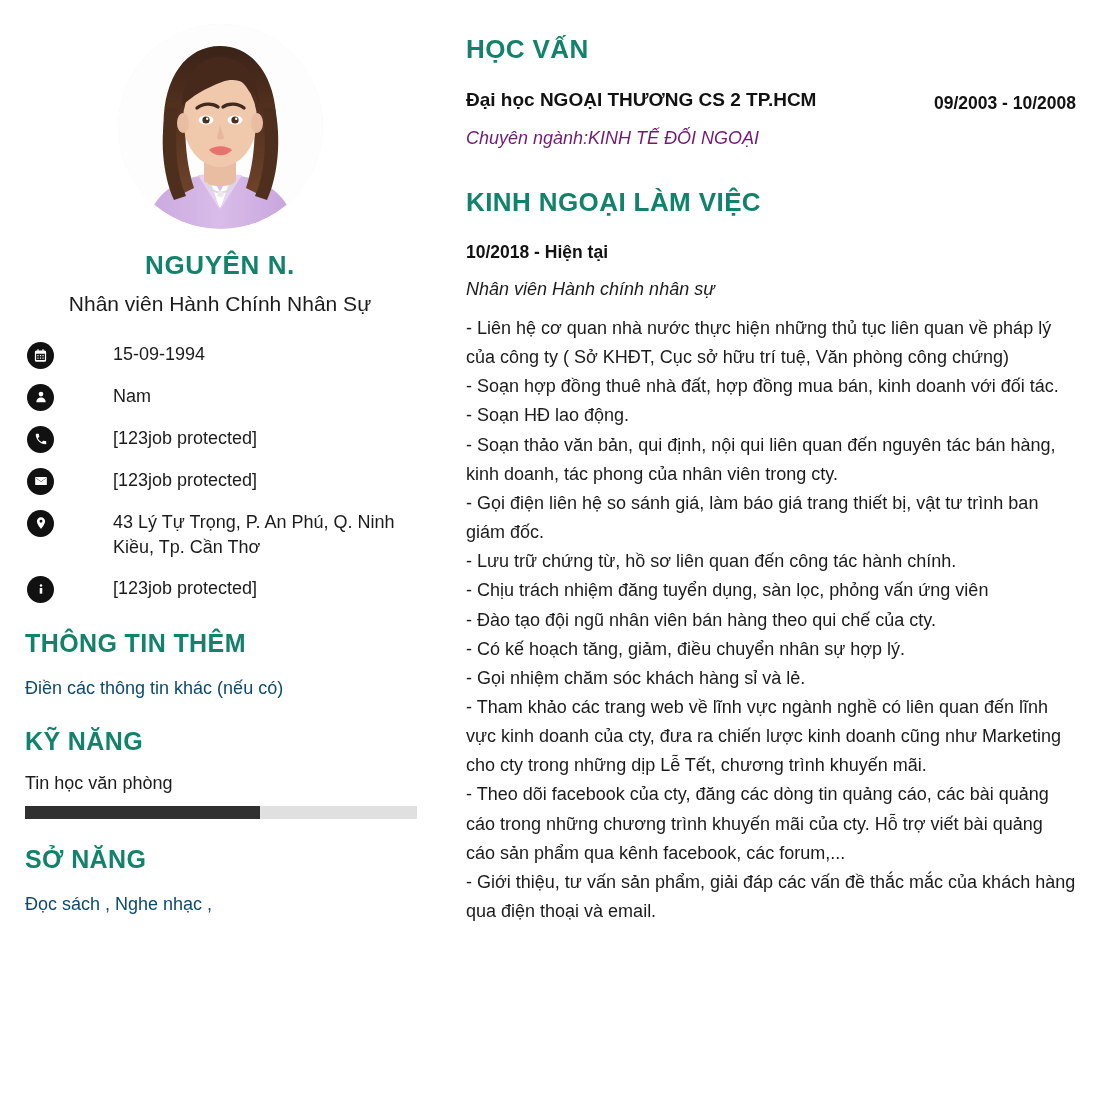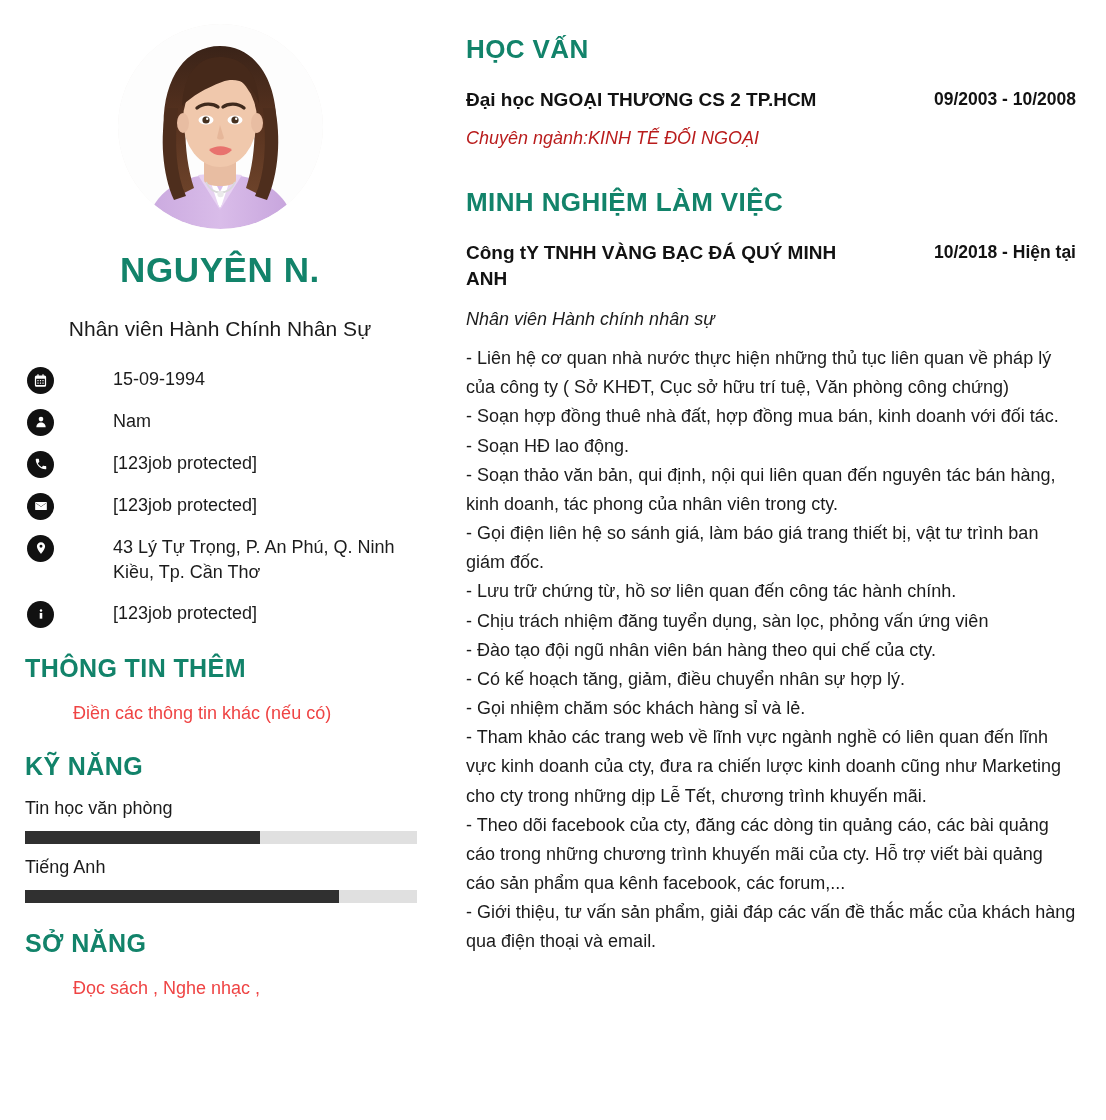--- a/index.html
+++ b/index.html
@@ -39,25 +39,25 @@
     border-radius: 50%;
     overflow: hidden;
     position: relative;
     background: #f7f5f4;
   }
   .photo svg { display: block; width: 100%; height: 100%; }
 
   .full-name {
     text-align: center;
     color: #12836a;
-    font-size: 35px;
+    font-size: 26px;
     font-weight: bold;
     letter-spacing: 0.6px;
     line-height: 1.1;
-    margin-bottom: 26px;
+    margin-bottom: 11px;
   }
   .job-title {
     text-align: center;
     color: #1b1b1b;
     font-size: 21px;
     font-weight: normal;
     line-height: 1.25;
     margin-bottom: 24px;
   }
 
@@ -91,23 +91,22 @@
   .side-section { margin-top: 26px; }
   .side-heading {
     color: #12836a;
     font-size: 25px;
     font-weight: bold;
     letter-spacing: 0.4px;
     margin-bottom: 17px;
   }
   .side-body {
     font-size: 18px;
-    color: #ef4444;
+    color: #0c4a6e;
     line-height: 1.45;
-    margin-left: 48px;
   }
 
   .skill-row { margin-bottom: 13px; }
   .skill-name {
     font-size: 18px;
     color: #1b1b1b;
     margin-bottom: 12px;
   }
   .skill-track {
     width: 392px;
@@ -128,42 +127,42 @@
   .main-heading {
     color: #12836a;
     font-size: 26px;
     font-weight: bold;
     letter-spacing: 0.4px;
     margin-bottom: 22px;
   }
   .entry { margin-bottom: 4px; }
   .entry-top {
     display: flex;
-    align-items: flex-start;
+    align-items: flex-end;
     justify-content: space-between;
     gap: 18px;
   }
   .entry-org {
     font-size: 19px;
     font-weight: bold;
     color: #121212;
     line-height: 1.4;
     max-width: 400px;
   }
   .entry-date {
     font-size: 17.5px;
     font-weight: bold;
     color: #121212;
     white-space: nowrap;
     padding-top: 2px;
   }
   .entry-major {
     font-size: 18px;
     font-style: italic;
-    color: #b91c1c;
+    color: #701a75;
     margin-top: 12px;
     line-height: 1.4;
   }
   .entry-role {
     font-size: 18px;
     font-style: italic;
     color: #1b1b1b;
     margin-top: 14px;
     margin-bottom: 8px;
     line-height: 1.4;
@@ -318,26 +317,20 @@
     <section class="side-section">
       <h2 class="side-heading">KỸ NĂNG</h2>
 
       <div class="skill-row">
         <div class="skill-name">Tin học văn phòng</div>
         <div class="skill-track">
           <div class="skill-fill" id="skill-fill-0" style="width: 60%;"></div>
         </div>
       </div>
 
-      <div class="skill-row">
-        <div class="skill-name">Tiếng Anh</div>
-        <div class="skill-track">
-          <div class="skill-fill" id="skill-fill-1" style="width: 80%;"></div>
-        </div>
-      </div>
     </section>
 
     <section class="side-section">
       <h2 class="side-heading">SỞ NĂNG</h2>
       <p class="side-body">Đọc sách , Nghe nhạc ,</p>
     </section>
 
   </aside>
 
   <main class="main">
@@ -349,24 +342,23 @@
           <div class="entry-org">Đại học NGOẠI THƯƠNG CS 2 TP.HCM</div>
           <div class="entry-date">09/2003 - 10/2008</div>
         </div>
         <div class="entry-major">Chuyên ngành:KINH TẾ ĐỐI NGOẠI</div>
       </div>
     </section>
 
     <div class="section-gap"></div>
 
     <section>
-      <h2 class="main-heading">MINH NGHIỆM LÀM VIỆC</h2>
+      <h2 class="main-heading">KINH NGOẠI LÀM VIỆC</h2>
       <div class="entry">
         <div class="entry-top">
-          <div class="entry-org">Công tY TNHH VÀNG BẠC ĐÁ QUÝ MINH ANH</div>
           <div class="entry-date">10/2018 - Hiện tại</div>
         </div>
         <div class="entry-role">Nhân viên Hành chính nhân sự</div>
         <div class="duty-list" id="duty-list">
             <p class="duty">- Liên hệ cơ quan nhà nước thực hiện những thủ tục liên quan về pháp lý của công ty ( Sở KHĐT, Cục sở hữu trí tuệ, Văn phòng công chứng)</p>
             <p class="duty">- Soạn hợp đồng thuê nhà đất, hợp đồng mua bán, kinh doanh với đối tác.</p>
             <p class="duty">- Soạn HĐ lao động.</p>
             <p class="duty">- Soạn thảo văn bản, qui định, nội qui liên quan đến nguyên tác bán hàng, kinh doanh, tác phong của nhân viên trong cty.</p>
             <p class="duty">- Gọi điện liên hệ so sánh giá, làm báo giá trang thiết bị, vật tư trình ban giám đốc.</p>
             <p class="duty">- Lưu trữ chứng từ, hồ sơ liên quan đến công tác hành chính.</p>

